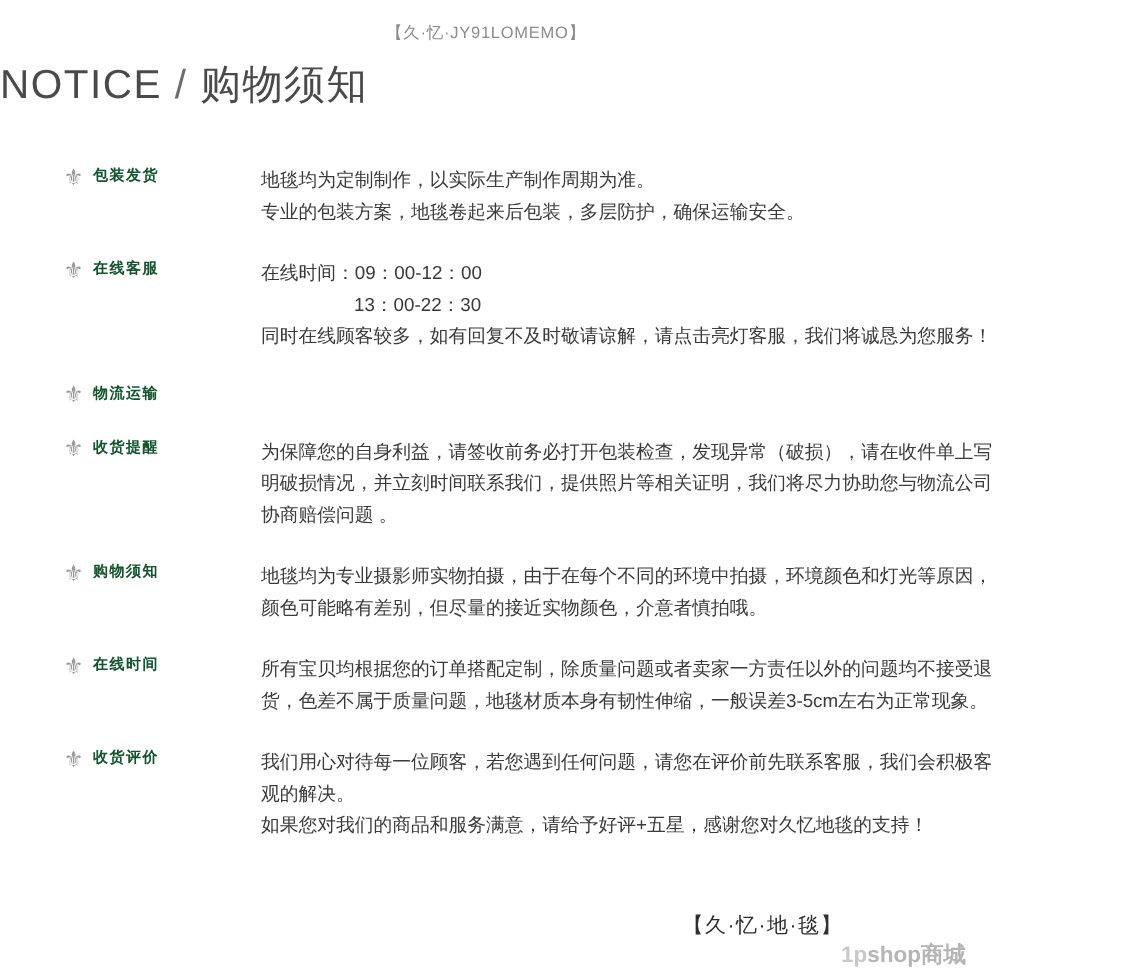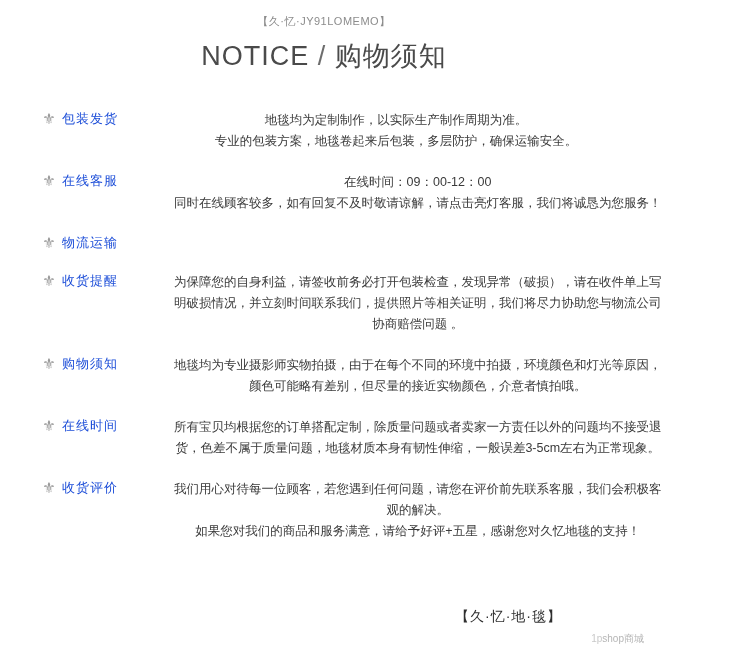--- a/index.html
+++ b/index.html
@@ -20,21 +20,20 @@
   }
   .brand-line {
     text-align: center;
     font-size: 11px;
     color: #8c8c8c;
     letter-spacing: 0.5px;
     padding-top: 14px;
     font-family: "Liberation Sans", sans-serif;
   }
   .title {
-    text-align: center;
     font-size: 27px;
     color: #4a4a4a;
     font-weight: 400;
     letter-spacing: 1px;
     margin-top: 9px;
     font-family: "Liberation Sans", sans-serif;
   }
   .title .slash {
     color: #6d6d6d;
   }
@@ -56,49 +55,51 @@
     padding-top: 1px;
   }
   .fleur {
     font-size: 15px;
     color: #9a9a9a;
     line-height: 1;
   }
   .label-cell {
     width: 112px;
     flex: 0 0 112px;
-    font-size: 13px;
-    color: #1d4ed8;
+    font-size: 10px;
+    color: #14532d;
     letter-spacing: 1px;
     padding-top: 0px;
     white-space: nowrap;
+    font-weight: bold;
   }
   .body-cell {
     flex: 1 1 auto;
     font-size: 12.5px;
     line-height: 21px;
     color: #3a3a3a;
   }
-  .body-cell .ln { display: block; white-space: nowrap; text-align: center; }
+  .body-cell .ln { display: block; white-space: nowrap; }
   .indent-2 { padding-left: 62px; }
   .footer-brand {
     position: absolute;
     right: 86px;
     bottom: 24px;
     font-size: 14px;
     color: #2f2f2f;
     letter-spacing: 1px;
   }
   .watermark {
     position: absolute;
     right: 4px;
     bottom: 4px;
-    font-size: 10px;
+    font-size: 15px;
     color: #c9c9c9;
     letter-spacing: 0px;
+    font-weight: bold;
   }
   .watermark .dark { color: #b5b5b5; }
 </style>
 </head>
 <body>
 
 <div class="page">
 
   <div class="brand-line">【久·忆·JY91LOMEMO】</div>
 
@@ -121,20 +122,21 @@
       </div>
     </div>
 
     <div class="row">
       <div class="icon-cell">
         <span class="fleur">⚜</span>
       </div>
       <div class="label-cell">在线客服</div>
       <div class="body-cell">
         <span class="ln">在线时间：09：00-12：00</span>
+        <span class="ln indent-2">13：00-22：30</span>
         <span class="ln">同时在线顾客较多，如有回复不及时敬请谅解，请点击亮灯客服，我们将诚恳为您服务！</span>
       </div>
     </div>
 
     <div class="row">
       <div class="icon-cell">
         <span class="fleur">⚜</span>
       </div>
       <div class="label-cell">物流运输</div>
     </div>

